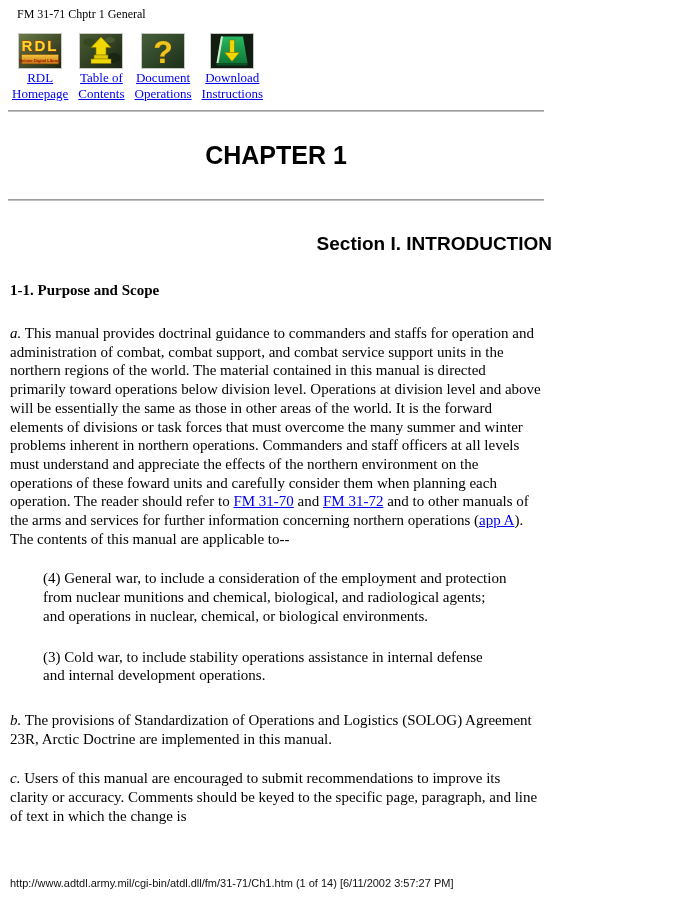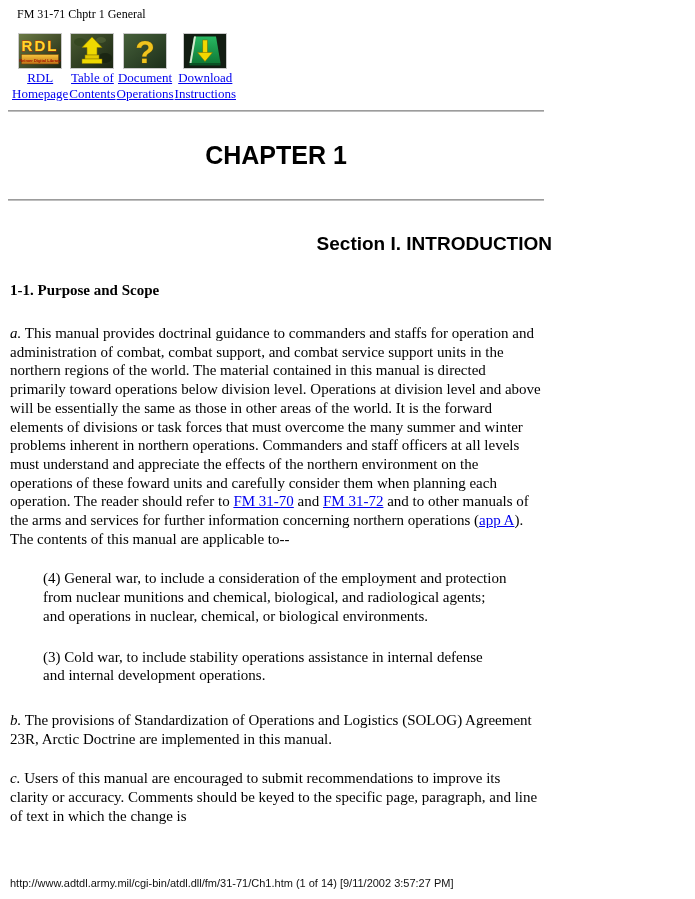--- a/index.html
+++ b/index.html
@@ -4,21 +4,21 @@
 <style>
   html,body{margin:0;padding:0;}
   body{
     width:695px;height:899px;position:relative;background:#ffffff;
     font-family:"Liberation Serif", serif;color:#000;overflow:hidden;
   }
   
   .print-header{position:absolute;top:7px;left:17px;font-size:12px;text-align:right;}
   .print-footer{position:absolute;top:877px;left:10px;font-size:11px;font-family:"Liberation Sans",sans-serif;color:#111;}
   
-  .nav{position:absolute;top:33px;left:12px;display:flex;gap:1px;align-items:flex-start;}
+  .nav{position:absolute;top:33px;left:12px;display:flex;gap:10px;align-items:flex-start;}
   .nav-item{display:flex;flex-direction:column;align-items:center;text-decoration:none;}
   .nav-icon{width:42px;height:34px;border:1px solid #c9c9c9;display:block;}
   .nav-label{font-size:13px;line-height:15.5px;text-align:center;color:#0000EE;text-decoration:underline;cursor:pointer;font-family:"Liberation Serif",serif;margin-top:1px;}
   
   .doc{position:absolute;top:110px;left:0;width:552px;}
   .rule{height:2px;border:none;margin:0 8px;background:linear-gradient(#8b8b8b,#cfcfcf);}
   .h-chapter{margin:29px 0 0;text-align:center;font-family:"Liberation Sans",sans-serif;font-weight:bold;font-size:25px;line-height:28px;}
   .h-general{margin:26px 0 0;text-align:center;font-family:"Liberation Sans",sans-serif;font-weight:bold;font-size:25px;line-height:28px;}
   .rule2{margin-top:30px;}
   .h-section{margin:32px 0 0;text-align:right;font-family:"Liberation Sans",sans-serif;font-weight:bold;font-size:19px;line-height:22px;}
@@ -142,13 +142,13 @@
   <blockquote class="bq">
     <p>(4) General war, to include a consideration of the employment and protection from nuclear munitions and chemical, biological, and radiological agents; and operations in nuclear, chemical, or biological environments.</p>
     <p>(3) Cold war, to include stability operations assistance in internal defense and internal development operations.</p>
   </blockquote>
 
   <p class="body body-b"><span class="lead">b.</span><span> The provisions of Standardization of Operations and Logistics (SOLOG) Agreement 23R, Arctic Doctrine are implemented in this manual.</span></p>
 
   <p class="body body-c"><span class="lead">c.</span><span> Users of this manual are encouraged to submit recommendations to improve its clarity or accuracy. Comments should be keyed to the specific page, paragraph, and line of text in which the change is</span></p>
 </div>
 
-<div class="print-footer">http://www.adtdl.army.mil/cgi-bin/atdl.dll/fm/31-71/Ch1.htm (1 of 14) [9/11/2002 3:57:27 PM]</div>
+<div class="print-footer">http://www.adtdl.army.mil/cgi-bin/atdl.dll/fm/31-71/Ch1.htm (1 of 14) [6/11/2002 3:57:27 PM]</div>
 
 </body></html>

